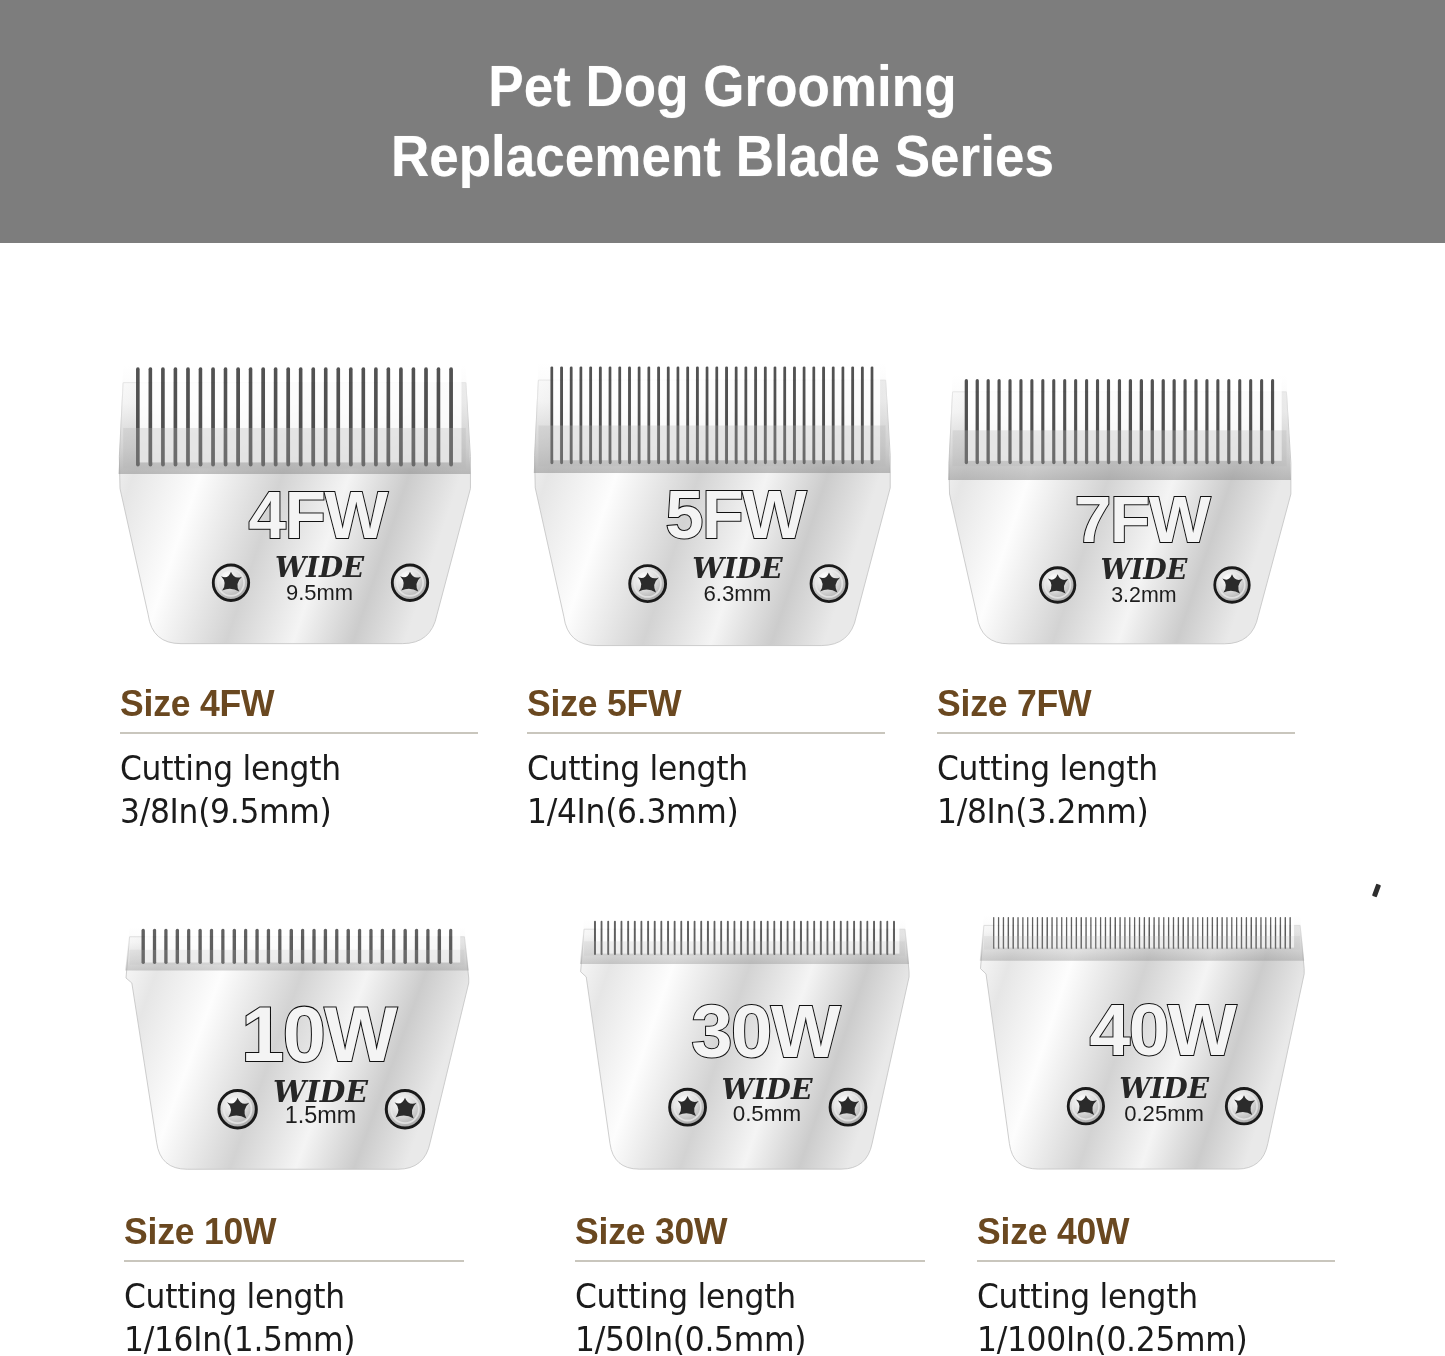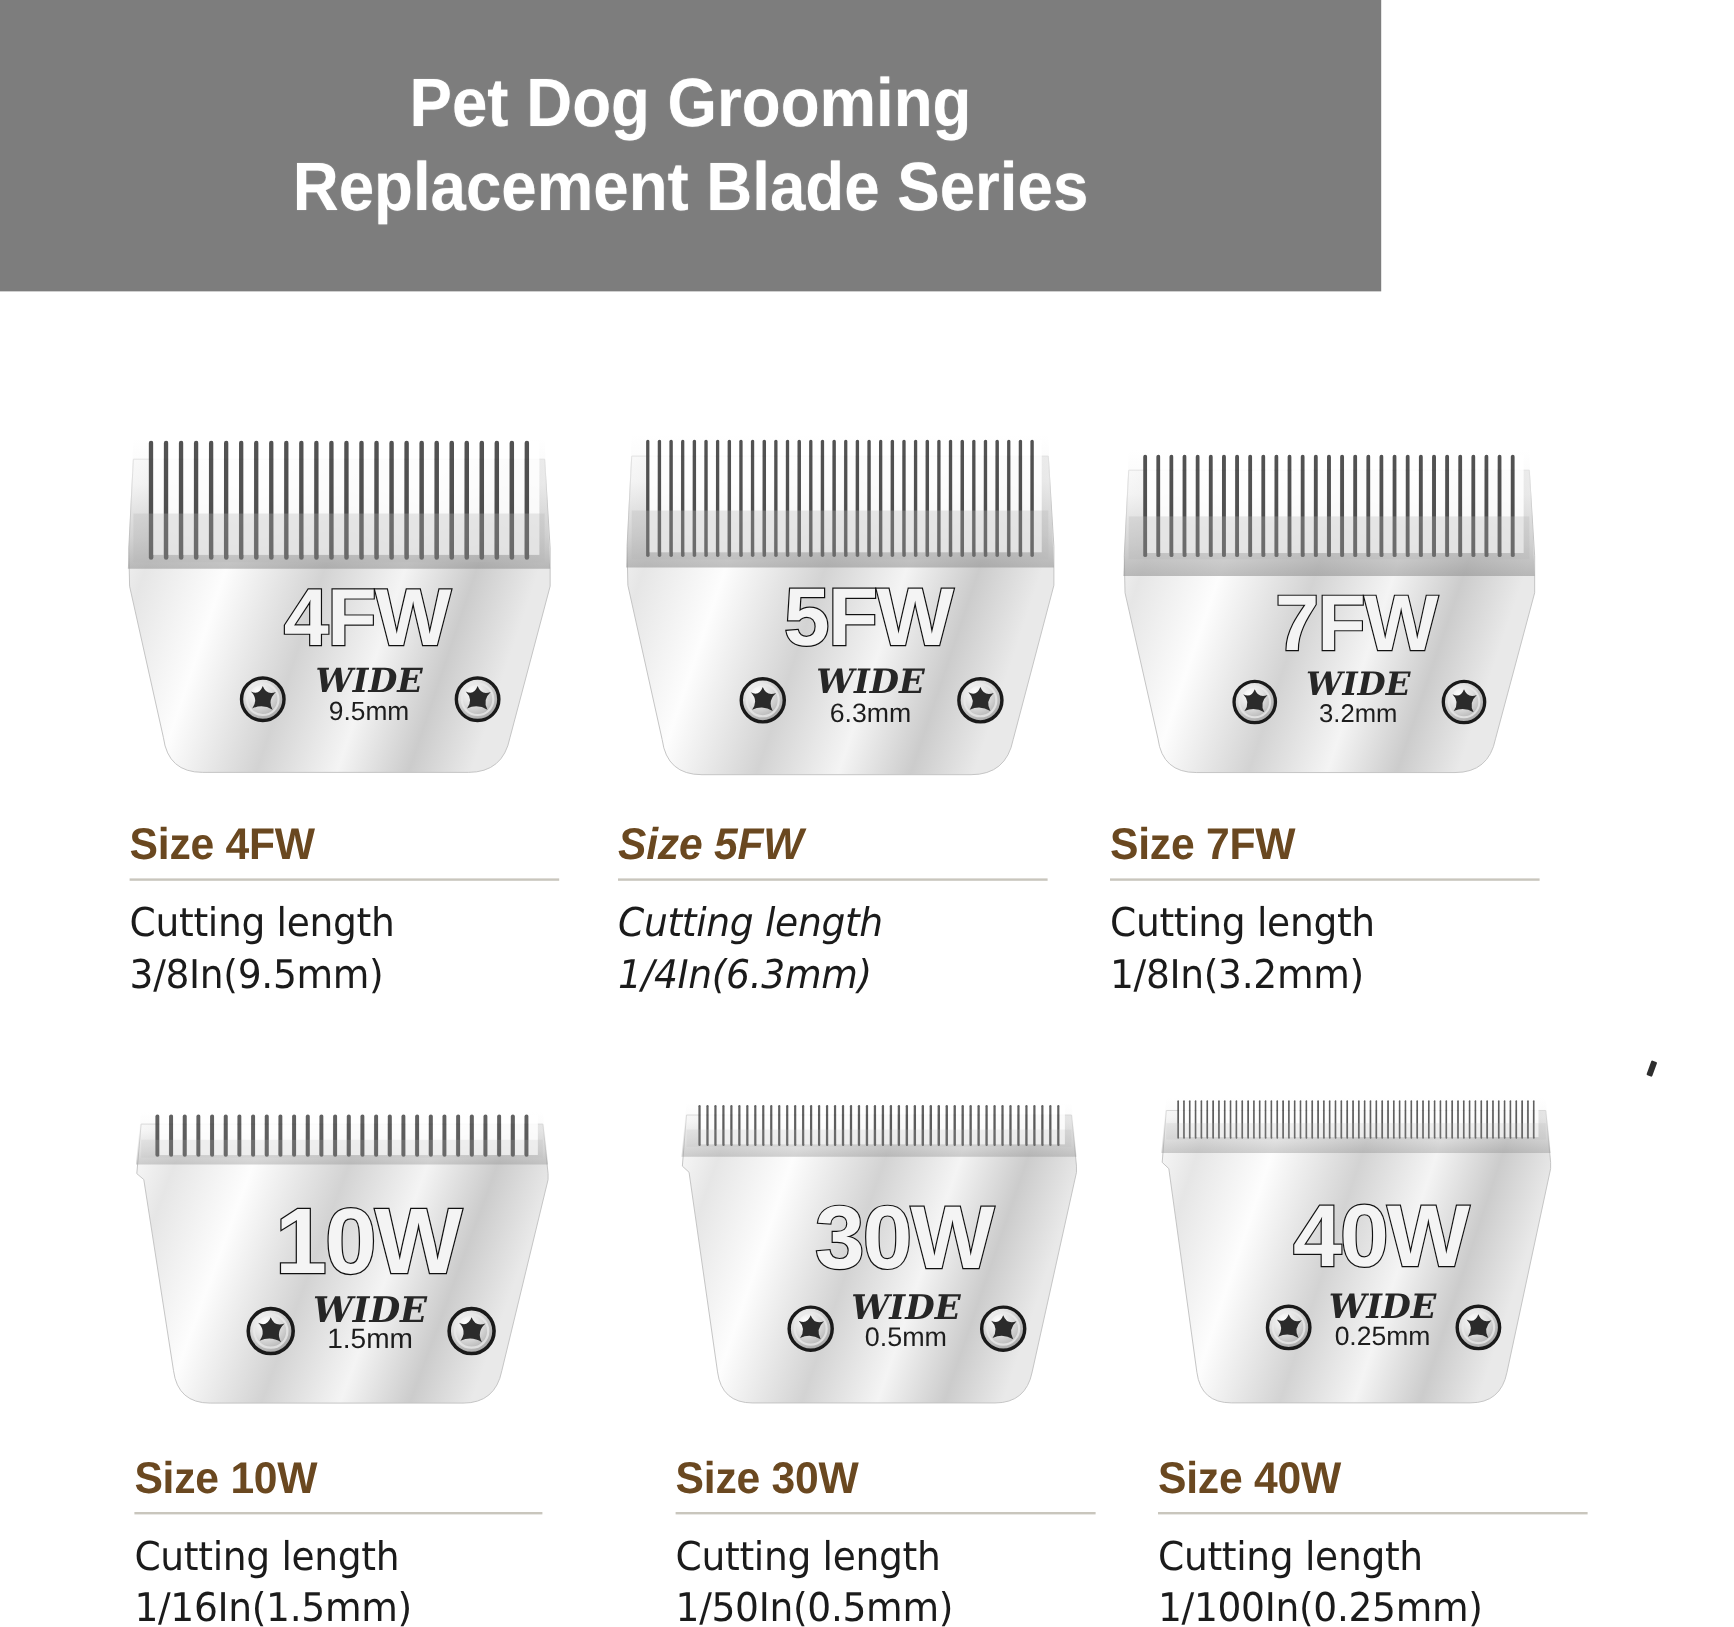--- a/index.html
+++ b/index.html
@@ -6,41 +6,41 @@
   body{
     width:1445px;height:1356px;
     background:#ffffff;
     font-family:"DejaVu Sans", sans-serif;
     overflow:hidden;
     position:relative;
   }
 
   
   .header{
-    width:1151px;height:243px;
+    width:1445px;height:243px;
     background:#7d7d7d;
     display:flex;align-items:center;justify-content:center;
     box-sizing:border-box;
   }
   .header-title{
     color:#ffffff;
     font-family:"Liberation Sans", sans-serif;
     font-weight:bold;
     font-size:57px;
     line-height:1.22;
     text-align:center;
     letter-spacing:0px;
     transform:scaleX(0.93);
     text-shadow:0 0 1px rgba(255,255,255,.5);
   }
   .header-title .l2{display:block;}
 
   
   .sheet{position:absolute;left:0;top:243px;width:1445px;height:1113px;background:#fff;}
-  .row{position:absolute;left:0;width:1419px;}
+  .row{position:absolute;left:12px;width:1419px;}
   .row-1{top:0;height:640px;}
   .row-2{top:640px;height:473px;}
 
   .cell{position:absolute;top:0;height:100%;}
 
   
   .blade-wrap{position:absolute;}
   .blade{position:absolute;left:0;top:0;width:100%;height:100%;}
 
   
@@ -347,21 +347,21 @@
             <circle cx="312" cy="228.625" r="17.94" fill="url(#s1)" stroke="#1a1a1a" stroke-width="2.8704"></circle>
             <circle cx="312" cy="228.625" r="13.2756" fill="none" stroke="#e9e9e9" stroke-width="1.7940000000000003" opacity="0.8"></circle>
             <path d="M 312 217.5022
                   Q 315.0498 225.5752 323.1228 222.50746
                   Q 315.65976 229.23496 320.3421 237.52324
                   Q 312 232.28476 303.10176 236.41096
                   Q 308.64522 228.625 301.98948 221.95132
                   Q 308.9502 225.5752 312 217.5022 Z" fill="#2b2b2b"></path>
           </svg>
       </div>
-      <div class="caption" style="left:105px;top:440px;width:370px;font-style:italic;">
+      <div class="caption" style="left:105px;top:440px;width:370px;">
         <div class="size-title">Size 5FW</div>
         <div class="rule" style="width:358px;"></div>
         <div class="desc">
           <span>Cutting length</span>
           <span class="l2">1/4In(6.3mm)</span>
         </div>
       </div>
     </div>
 
     <div class="cell" style="left:820px;width:420px;">

